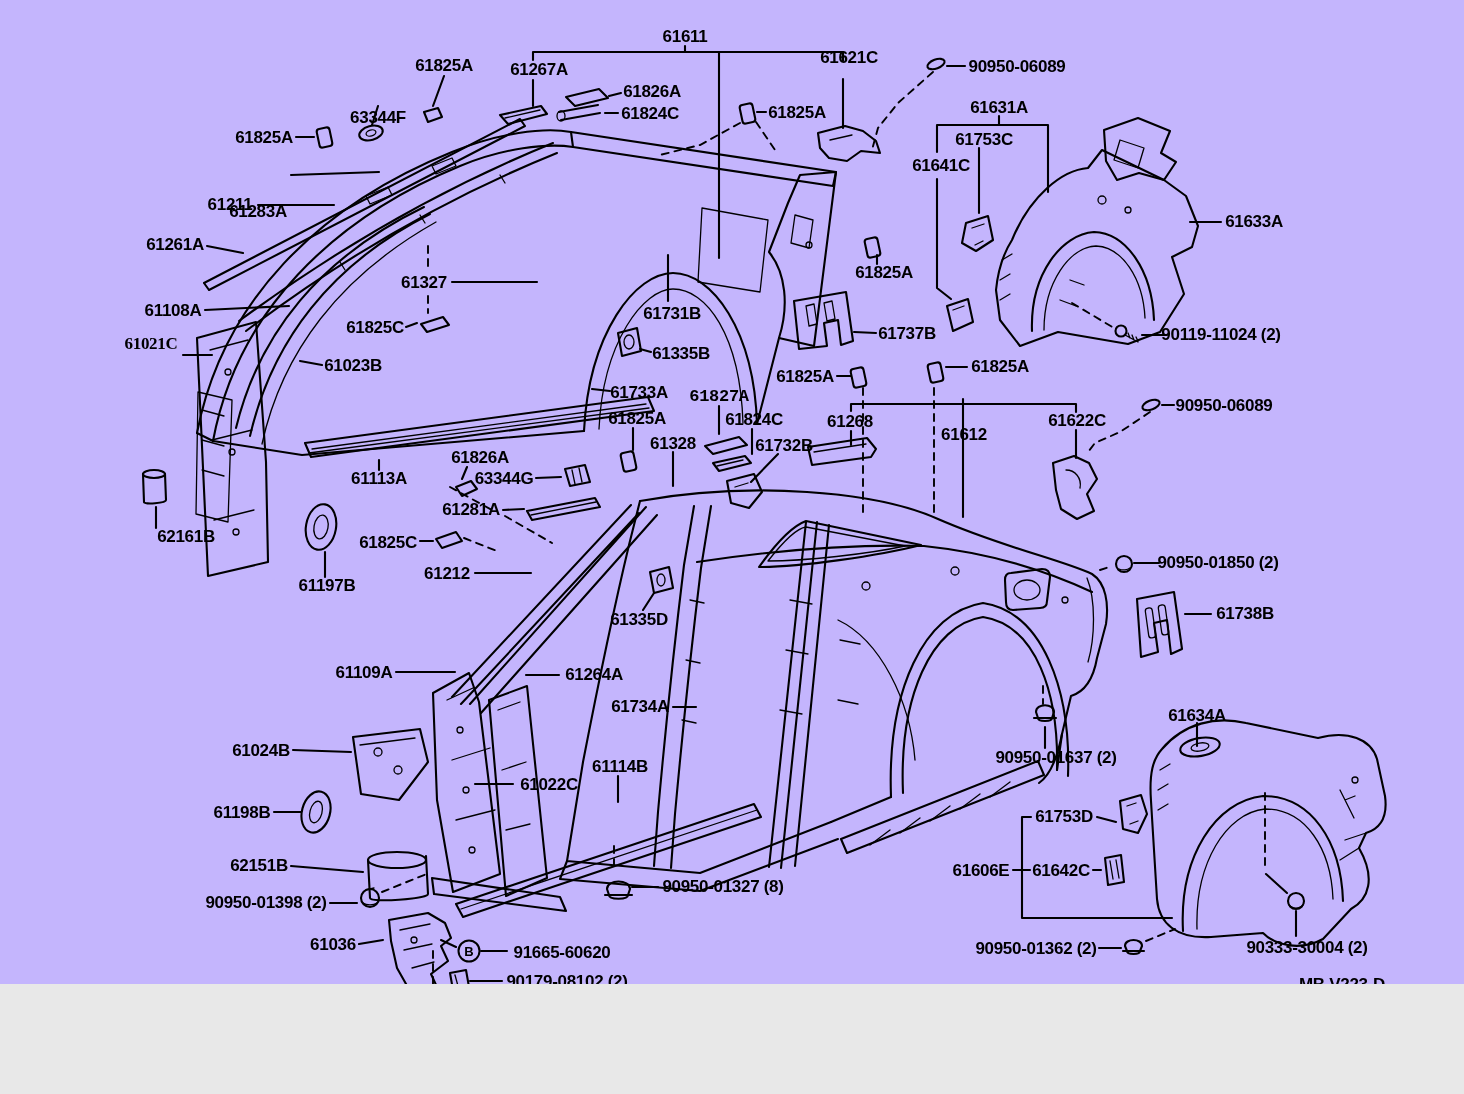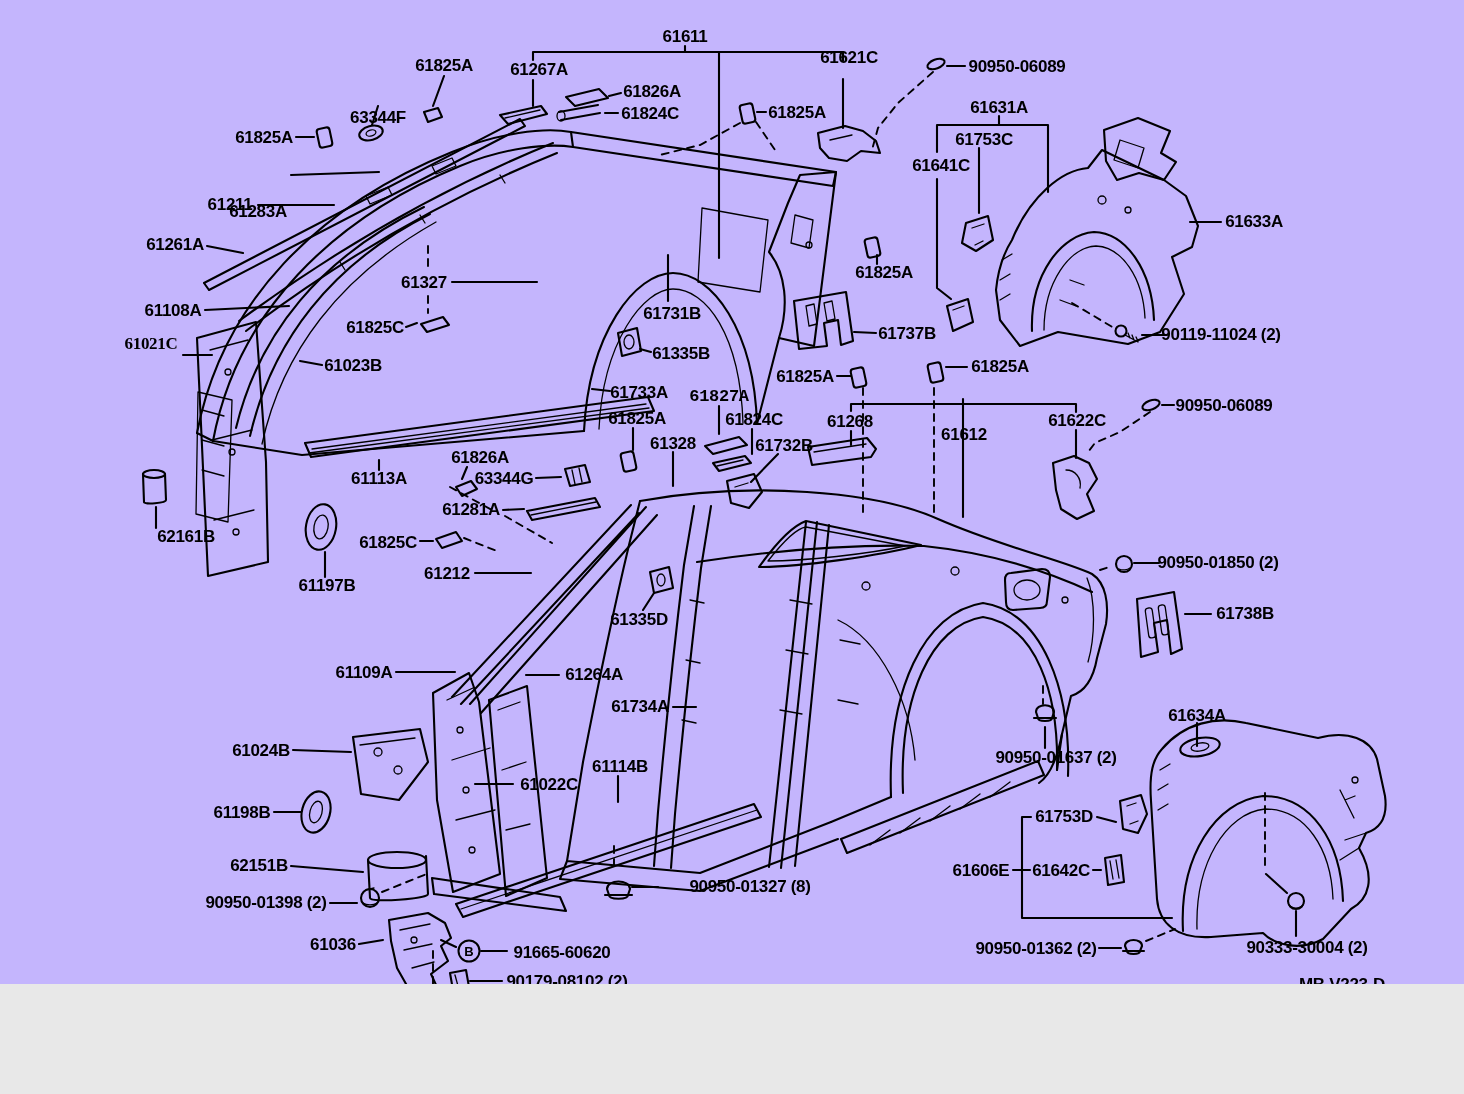--- a/index.html
+++ b/index.html
@@ -293,21 +293,21 @@
       <div class="part-label" style="left: 261px; top: 751px;">61024B</div>
       <div class="part-label" style="left: 549px; top: 785px;">61022C</div>
       <div class="part-label" style="left: 620px; top: 767px;">61114B</div>
       <div class="part-label" style="left: 242px; top: 813px;">61198B</div>
       <div class="part-label" style="left: 259px; top: 866px;">62151B</div>
       <div class="part-label" style="left: 266px; top: 903px;">90950-01398 (2)</div>
       <div class="part-label" style="left: 333px; top: 945px;">61036</div>
       <div class="part-label circled" style="left: 469px; top: 951px;">B</div>
       <div class="part-label" style="left: 562px; top: 953px;">91665-60620</div>
       <div class="part-label" style="left: 567px; top: 982px;">90179-08102 (2)</div>
-      <div class="part-label" style="left: 750px; top: 887px;">90950-01327 (8)</div>
+      <div class="part-label" style="left: 723px; top: 887px;">90950-01327 (8)</div>
       <div class="part-label" style="left: 1056px; top: 758px;">90950-01637 (2)</div>
       <div class="part-label" style="left: 1197px; top: 716px;">61634A</div>
       <div class="part-label" style="left: 1064px; top: 817px;">61753D</div>
       <div class="part-label" style="left: 981px; top: 871px;">61606E</div>
       <div class="part-label" style="left: 1061px; top: 871px;">61642C</div>
       <div class="part-label" style="left: 1036px; top: 949px;">90950-01362 (2)</div>
       <div class="part-label" style="left: 1307px; top: 948px;">90333-30004 (2)</div>
     </div>
 
   <div class="part-label footer-code">MB V223-D</div>

